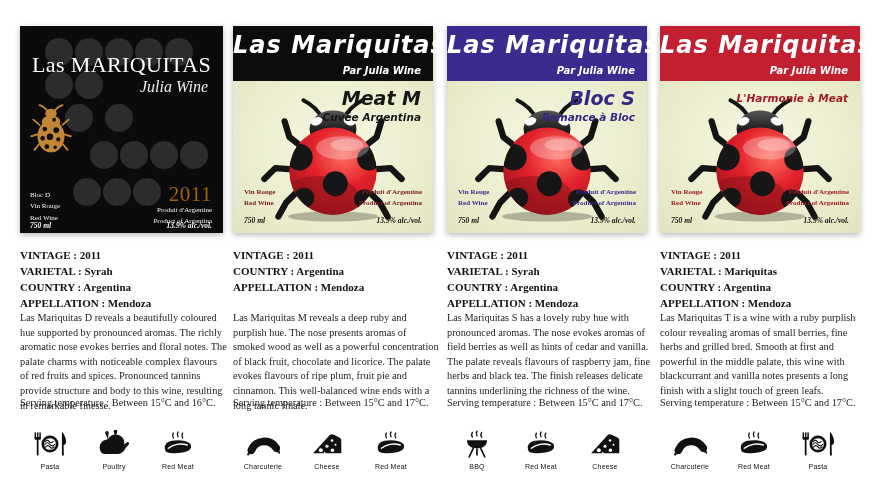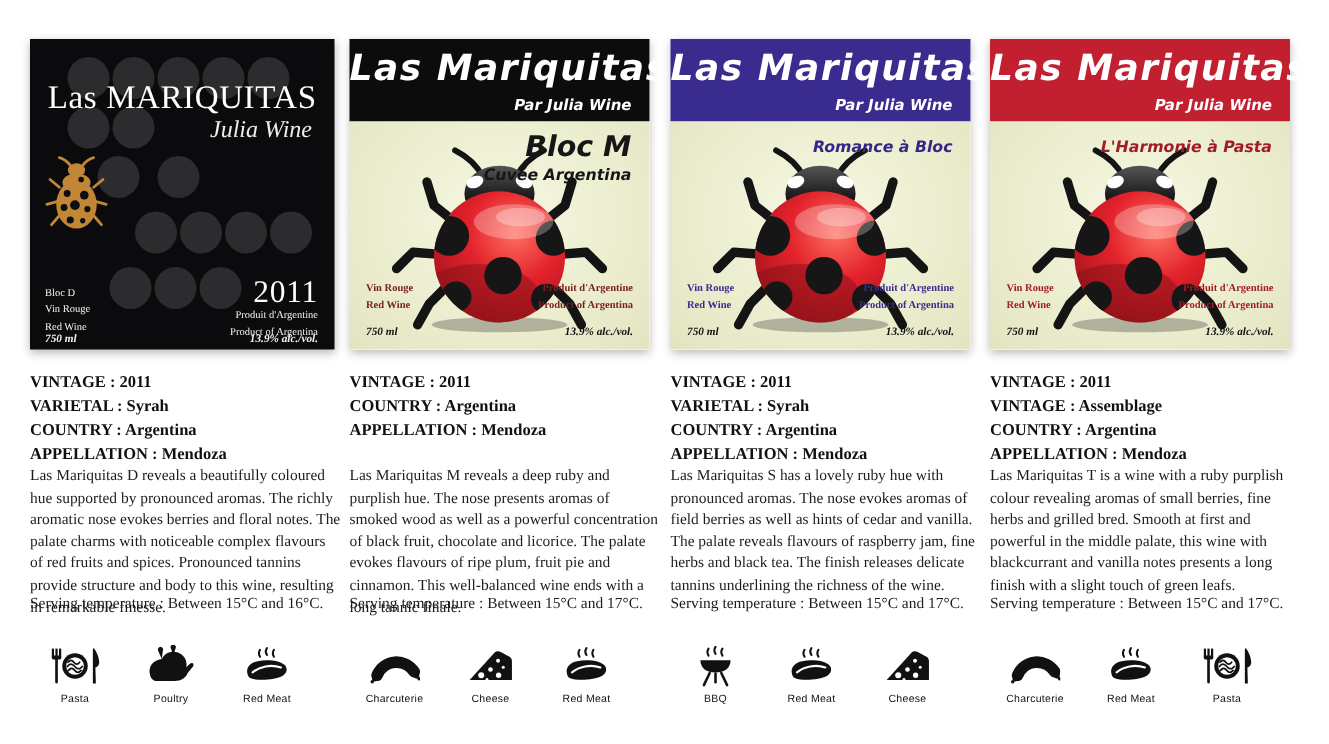--- a/index.html
+++ b/index.html
@@ -230,21 +230,21 @@
       <div class="dark-sub">Julia Wine</div>
       <svg class="goldbug">
           <use href="#sym-goldbug"></use>
         </svg>
       <div class="dark-bl">
         <div>Bloc D</div>
         <div>Vin Rouge</div>
         <div>Red Wine</div>
       </div>
       <div class="dark-vol">750 ml</div>
-      <div class="dark-year" style="color: #ffffff;">2011</div>
+      <div class="dark-year" style="color: #a16207;">2011</div>
       <div class="dark-br">
         <div>Produit d'Argentine</div>
         <div>Product of Argentina</div>
       </div>
       <div class="dark-alc">13.9% alc./vol.</div>
     </div>
     <div class="details">
       <div>VINTAGE : 2011</div>
       <div>VARIETAL : Syrah</div>
       <div>COUNTRY : Argentina</div>
@@ -278,21 +278,21 @@
     <div class="wine-label script-label">
       <div class="hdr" style="background: rgb(12, 12, 12);">
         <div class="hdr-title">Las Mariquitas</div>
         <div class="hdr-tag">Par Julia Wine</div>
       </div>
       <div class="bdy">
         <svg class="ladybug">
             <use href="#sym-ladybug"></use>
           </svg>
         <div class="bloc-title" style="color: rgb(22, 22, 22);">
-          <div class="bloc-name">Bloc M</div>
+          <div class="bloc-name">Meat M</div>
           <div class="bloc-cuvee">Cuvée Argentina</div>
         </div>
         <div class="bl-left">
           <div class="mini-accent" style="color: rgb(122, 32, 35);">
             <div>Vin Rouge</div>
             <div>Red Wine</div>
           </div>
           <div class="mini-vol">750 ml</div>
         </div>
         <div class="bl-right">
@@ -337,20 +337,21 @@
     <div class="wine-label script-label">
       <div class="hdr" style="background: rgb(58, 43, 142);">
         <div class="hdr-title">Las Mariquitas</div>
         <div class="hdr-tag">Par Julia Wine</div>
       </div>
       <div class="bdy">
         <svg class="ladybug">
             <use href="#sym-ladybug"></use>
           </svg>
         <div class="bloc-title" style="color: rgb(53, 39, 134);">
+          <div class="bloc-name">Bloc S</div>
           <div class="bloc-cuvee">Romance à Bloc</div>
         </div>
         <div class="bl-left">
           <div class="mini-accent" style="color: rgb(58, 43, 142);">
             <div>Vin Rouge</div>
             <div>Red Wine</div>
           </div>
           <div class="mini-vol">750 ml</div>
         </div>
         <div class="bl-right">
@@ -396,41 +397,41 @@
     <div class="wine-label script-label">
       <div class="hdr" style="background: rgb(194, 32, 49);">
         <div class="hdr-title">Las Mariquitas</div>
         <div class="hdr-tag">Par Julia Wine</div>
       </div>
       <div class="bdy">
         <svg class="ladybug">
             <use href="#sym-ladybug"></use>
           </svg>
         <div class="bloc-title" style="color: rgb(160, 28, 38);">
-          <div class="bloc-cuvee">L'Harmonie à Pasta</div>
+          <div class="bloc-cuvee">L'Harmonie à Meat</div>
         </div>
         <div class="bl-left">
           <div class="mini-accent" style="color: rgb(160, 28, 38);">
             <div>Vin Rouge</div>
             <div>Red Wine</div>
           </div>
           <div class="mini-vol">750 ml</div>
         </div>
         <div class="bl-right">
           <div class="mini-accent" style="color: rgb(160, 28, 38);">
             <div>Produit d'Argentine</div>
             <div>Product of Argentina</div>
           </div>
           <div class="mini-vol">13.9% alc./vol.</div>
         </div>
       </div>
     </div>
     <div class="details">
       <div>VINTAGE : 2011</div>
-      <div>VINTAGE : Assemblage</div>
+      <div>VARIETAL : Mariquitas</div>
       <div>COUNTRY : Argentina</div>
       <div>APPELLATION : Mendoza</div>
     </div>
     <div class="desc">Las Mariquitas T is a wine with a ruby purplish colour revealing aromas of small berries, fine herbs and grilled bred. Smooth at first and powerful in the middle palate, this wine with blackcurrant and vanilla notes presents a long finish with a slight touch of green leafs.</div>
     <div class="serving">Serving temperature : Between 15°C and 17°C.</div>
     <div class="pairs">
       <div class="pair">
         <svg>
             <use href="#sym-charcuterie"></use>
           </svg>

